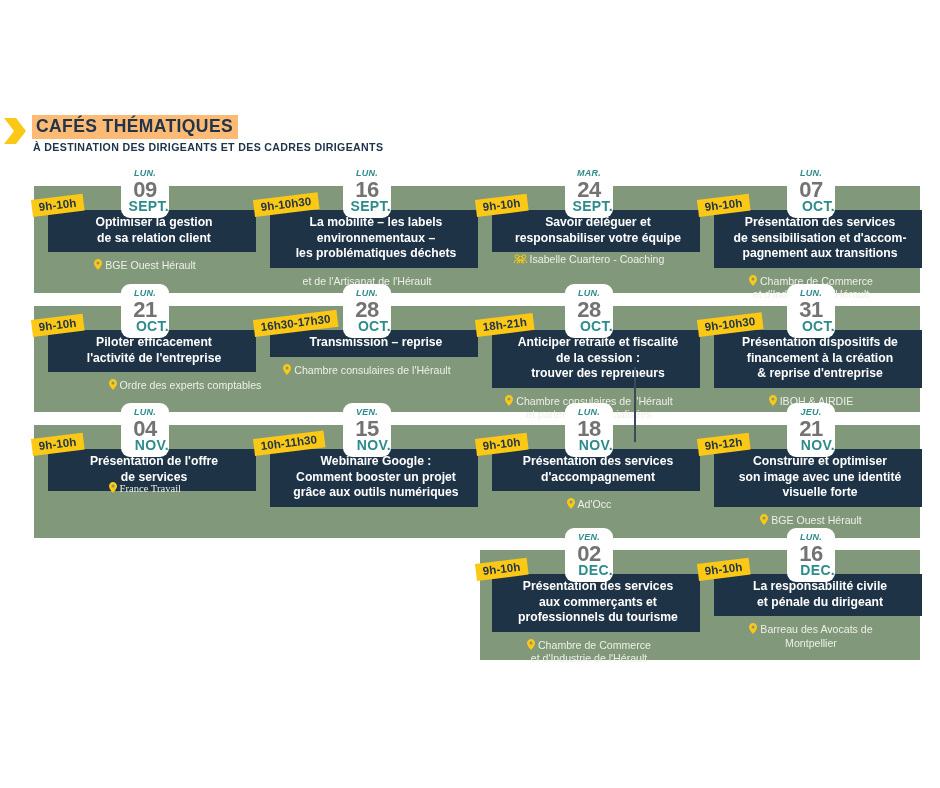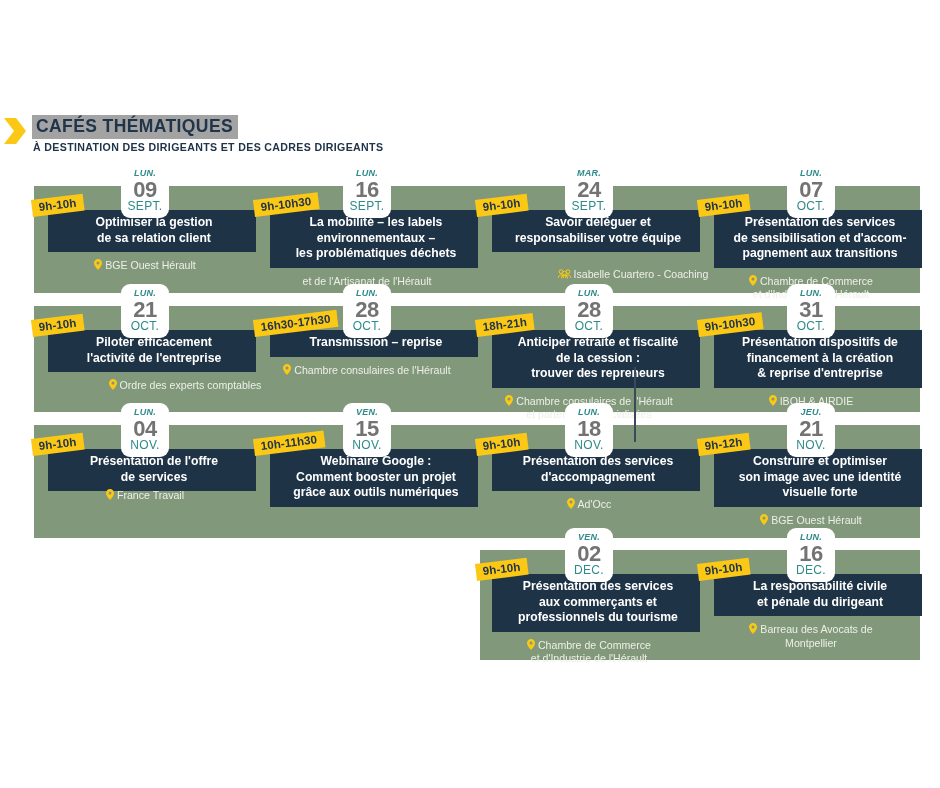--- a/index.html
+++ b/index.html
@@ -10,21 +10,21 @@
     overflow:hidden;position:relative;
   }
 
   
   .header{position:absolute;left:0;top:108px;width:940px;height:50px;}
   .arrow-icon{position:absolute;left:4px;top:10px;width:22px;height:26px;}
   .title-wrap{position:absolute;left:32px;top:7px;}
   .title{
     display:inline-block;
     font-size:17.5px;font-weight:bold;letter-spacing:.4px;
-    color:#20344a;background:#a3a3a3;
+    color:#20344a;background:#fdba74;
     padding:1px 5px 2px 4px;line-height:1.18;
   }
   .subtitle{
     position:absolute;left:33px;top:33px;
     font-size:10.6px;font-weight:bold;letter-spacing:.35px;
     color:#20344a;
   }
 
   
   .row{position:absolute;background:#81997A;}
@@ -39,21 +39,21 @@
   
   .datebadge{
     position:absolute;left:50%;transform:translateX(-50%);
     top:-22px;width:48px;height:54px;background:#ffffff;
     border-radius:9px;text-align:center;z-index:5;
     box-sizing:border-box;padding-top:4px;
     box-shadow:0 0 0 0 rgba(0,0,0,0);
   }
   .dw{font-size:9px;font-weight:bold;color:#2E8B8B;letter-spacing:.3px;line-height:10px;font-style:italic;}
   .dd{font-size:22px;font-weight:bold;color:#737373;letter-spacing:-.5px;line-height:23px;}
-  .dm{font-size:12px;font-weight:normal;color:#2E8B8B;letter-spacing:.3px;line-height:11px;}
+  .dm{font-size:14px;font-weight:bold;color:#2E8B8B;letter-spacing:.3px;line-height:11px;text-align:right;}
 
   
   .timetag{
     position:absolute;left:-2px;top:14px;z-index:6;
     background:#FBC815;color:#20344a;
     font-size:11.5px;font-weight:bold;letter-spacing:.1px;
     padding:2px 7px 3px 7px;
     transform:rotate(-7deg);transform-origin:left center;
     white-space:nowrap;
   }
@@ -138,21 +138,21 @@
       <div class="datebadge">
         <div class="dw">MAR.</div>
         <div class="dd">24</div>
         <div class="dm">SEPT.</div>
       </div>
       <div class="timetag">9h-10h</div>
       <div class="titlebox">
         <div>Savoir déléguer et</div>
         <div>responsabiliser votre équipe</div>
       </div>
-      <div class="venue" style="top: 82px; padding-left: 44px;">
+      <div class="venue" style="top: 67px;">
         <div><span><svg width="13" height="10" viewBox="0 0 13 10" style="vertical-align:-1px">
               <circle cx="3" cy="2.6" r="1.9" fill="none" stroke="#FBC815" stroke-width="1"></circle>
               <circle cx="10" cy="2.6" r="1.9" fill="none" stroke="#FBC815" stroke-width="1"></circle>
               <circle cx="6.5" cy="4.2" r="2" fill="none" stroke="#FBC815" stroke-width="1"></circle>
               <path d="M0.3 9c0-2 1.3-3.2 2.7-3.2S5.7 7 5.7 9" fill="none" stroke="#FBC815" stroke-width="1"></path>
               <path d="M7.3 9c0-2 1.3-3.2 2.7-3.2S12.7 7 12.7 9" fill="none" stroke="#FBC815" stroke-width="1"></path>
               <path d="M3.6 9.6c0-2.2 1.4-3.5 2.9-3.5S9.4 7.4 9.4 9.6" fill="none" stroke="#FBC815" stroke-width="1.1"></path>
             </svg></span>&nbsp;Isabelle Cuartero - Coaching</div>
       </div>
     </div>
@@ -254,21 +254,21 @@
       <div class="datebadge">
         <div class="dw">LUN.</div>
         <div class="dd">04</div>
         <div class="dm">NOV.</div>
       </div>
       <div class="timetag">9h-10h</div>
       <div class="titlebox">
         <div>Présentation de l'offre</div>
         <div>de services</div>
       </div>
-      <div class="venue" style="top: 64px;">
+      <div class="venue" style="top: 57px; font-family: Liberation Serif, serif;">
         <div><span><svg width="8" height="11" viewBox="0 0 8 11" style="vertical-align:-1px">
               <path d="M4 0C1.8 0 0 1.8 0 4c0 3 4 7 4 7s4-4 4-7c0-2.2-1.8-4-4-4z" fill="#FBC815"></path>
               <circle cx="4" cy="4" r="1.5" fill="#81997A"></circle>
             </svg></span>&nbsp;France Travail</div>
       </div>
     </div>
     <div class="card" style="left: 256px; top: 425px;">
       <div class="datebadge">
         <div class="dw">VEN.</div>
         <div class="dd">15</div>

